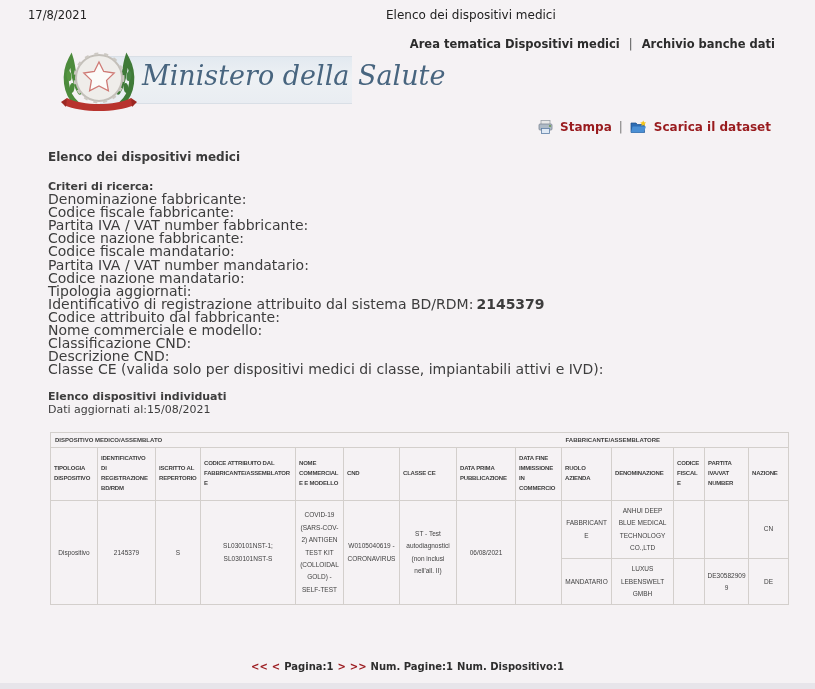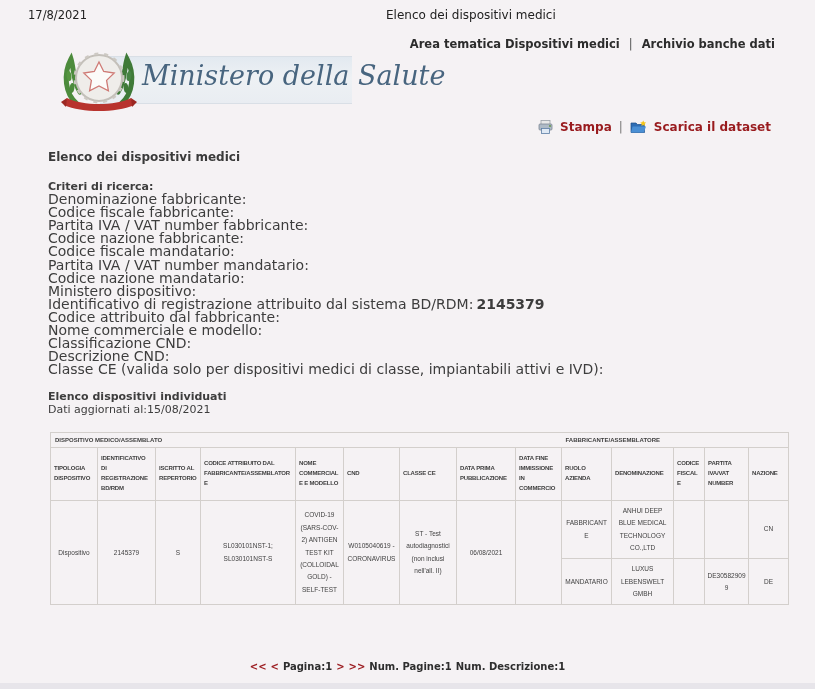--- a/index.html
+++ b/index.html
@@ -109,21 +109,21 @@
 <div class="main">
   <h1 class="page-h1">Elenco dei dispositivi medici</h1>
   <div class="crit-title">Criteri di ricerca:</div>
   <div class="cl"><span>Denominazione fabbricante:</span><b class="cv"></b></div>
   <div class="cl"><span>Codice fiscale fabbricante:</span><b class="cv"></b></div>
   <div class="cl"><span>Partita IVA / VAT number fabbricante:</span><b class="cv"></b></div>
   <div class="cl"><span>Codice nazione fabbricante:</span><b class="cv"></b></div>
   <div class="cl"><span>Codice fiscale mandatario:</span><b class="cv"></b></div>
   <div class="cl"><span>Partita IVA / VAT number mandatario:</span><b class="cv"></b></div>
   <div class="cl"><span>Codice nazione mandatario:</span><b class="cv"></b></div>
-  <div class="cl"><span>Ministero dispositivo:</span><b class="cv"></b></div>
+  <div class="cl"><span>Tipologia aggiornati:</span><b class="cv"></b></div>
   <div class="cl"><span>Identificativo di registrazione attribuito dal sistema BD/RDM:</span><b class="cv">2145379</b></div>
   <div class="cl"><span>Codice attribuito dal fabbricante:</span><b class="cv"></b></div>
   <div class="cl"><span>Nome commerciale e modello:</span><b class="cv"></b></div>
   <div class="cl"><span>Classificazione CND:</span><b class="cv"></b></div>
   <div class="cl"><span>Descrizione CND:</span><b class="cv"></b></div>
   <div class="cl"><span>Classe CE (valida solo per dispositivi medici di classe, impiantabili attivi e IVD):</span><b class="cv"></b></div>
 
   <div class="results-title">Elenco dispositivi individuati</div>
   <div class="updated">Dati aggiornati al:15/08/2021</div>
 
@@ -192,16 +192,16 @@
     </table>
 </div>
 
 <div class="pagination">
   <span class="arrow">&lt;&lt;</span>
   <span class="arrow">&lt;</span>
   <span>Pagina:1</span>
   <span class="arrow">&gt;</span>
   <span class="arrow">&gt;&gt;</span>
   <span>Num. Pagine:1</span>
-  <span>Num. Descrizione:1</span>
+  <span>Num. Dispositivo:1</span>
 </div>
 
 <div class="bottom-strip"></div>
 
 </body></html>

